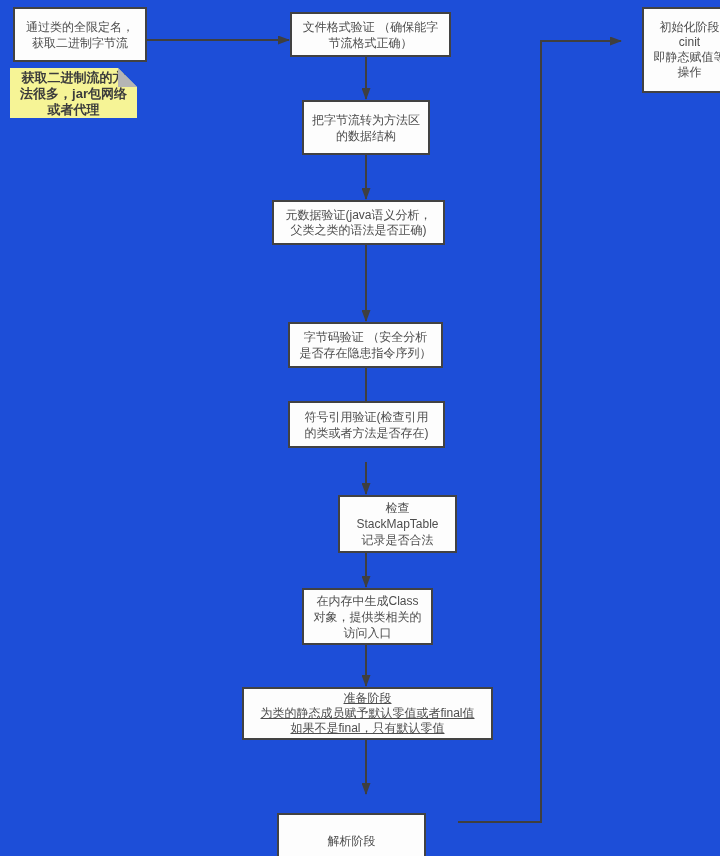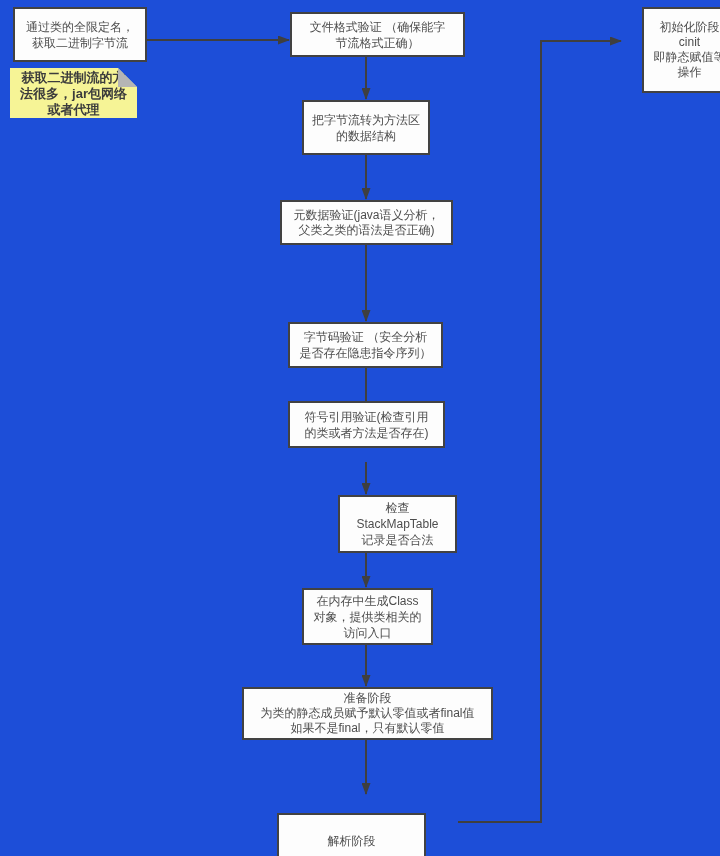--- a/index.html
+++ b/index.html
@@ -35,28 +35,28 @@
     justify-content: center;
     text-align: center;
   }
   .node .lbl {
     white-space: pre-line;
     display: block;
     width: 100%;
   }
   
   .n-acquire        { left: 13px;  top: 7px;   width: 134px; height: 55px; }
-  .n-file-format    { left: 290px; top: 12px;  width: 175px; height: 45px; }
+  .n-file-format    { left: 290px; top: 12px;  width: 161px; height: 45px; }
   .n-to-method-area { left: 302px; top: 100px; width: 128px; height: 55px; }
-  .n-metadata       { left: 280px; top: 200px; width: 173px; height: 45px; line-height: 15px; }
+  .n-metadata       { left: 272px; top: 200px; width: 173px; height: 45px; line-height: 15px; }
   .n-bytecode       { left: 288px; top: 322px; width: 155px; height: 46px; }
   .n-symbol-ref     { left: 288px; top: 401px; width: 157px; height: 47px; }
   .n-stackmap       { left: 308px; top: 495px; width: 119px; height: 58px; margin-left: 30px; }
   .n-gen-class      { left: 302px; top: 588px; width: 131px; height: 57px; text-align: center; }
-  .n-prepare        { left: 242px; top: 687px; width: 251px; height: 53px; line-height: 15px; }
+  .n-prepare        { left: 242px; top: 687px; width: 251px; height: 53px; line-height: 15px; text-decoration: underline; }
   .n-resolve        { left: 277px; top: 813px; width: 149px; height: 55px; }
   .n-init           { left: 642px; top: 7px;   width: 95px;  height: 86px; line-height: 15px; }
 
   .note {
     position: absolute;
     left: 10px;
     top: 68px;
     width: 127px;
     height: 50px;
     background: #f6f496;

